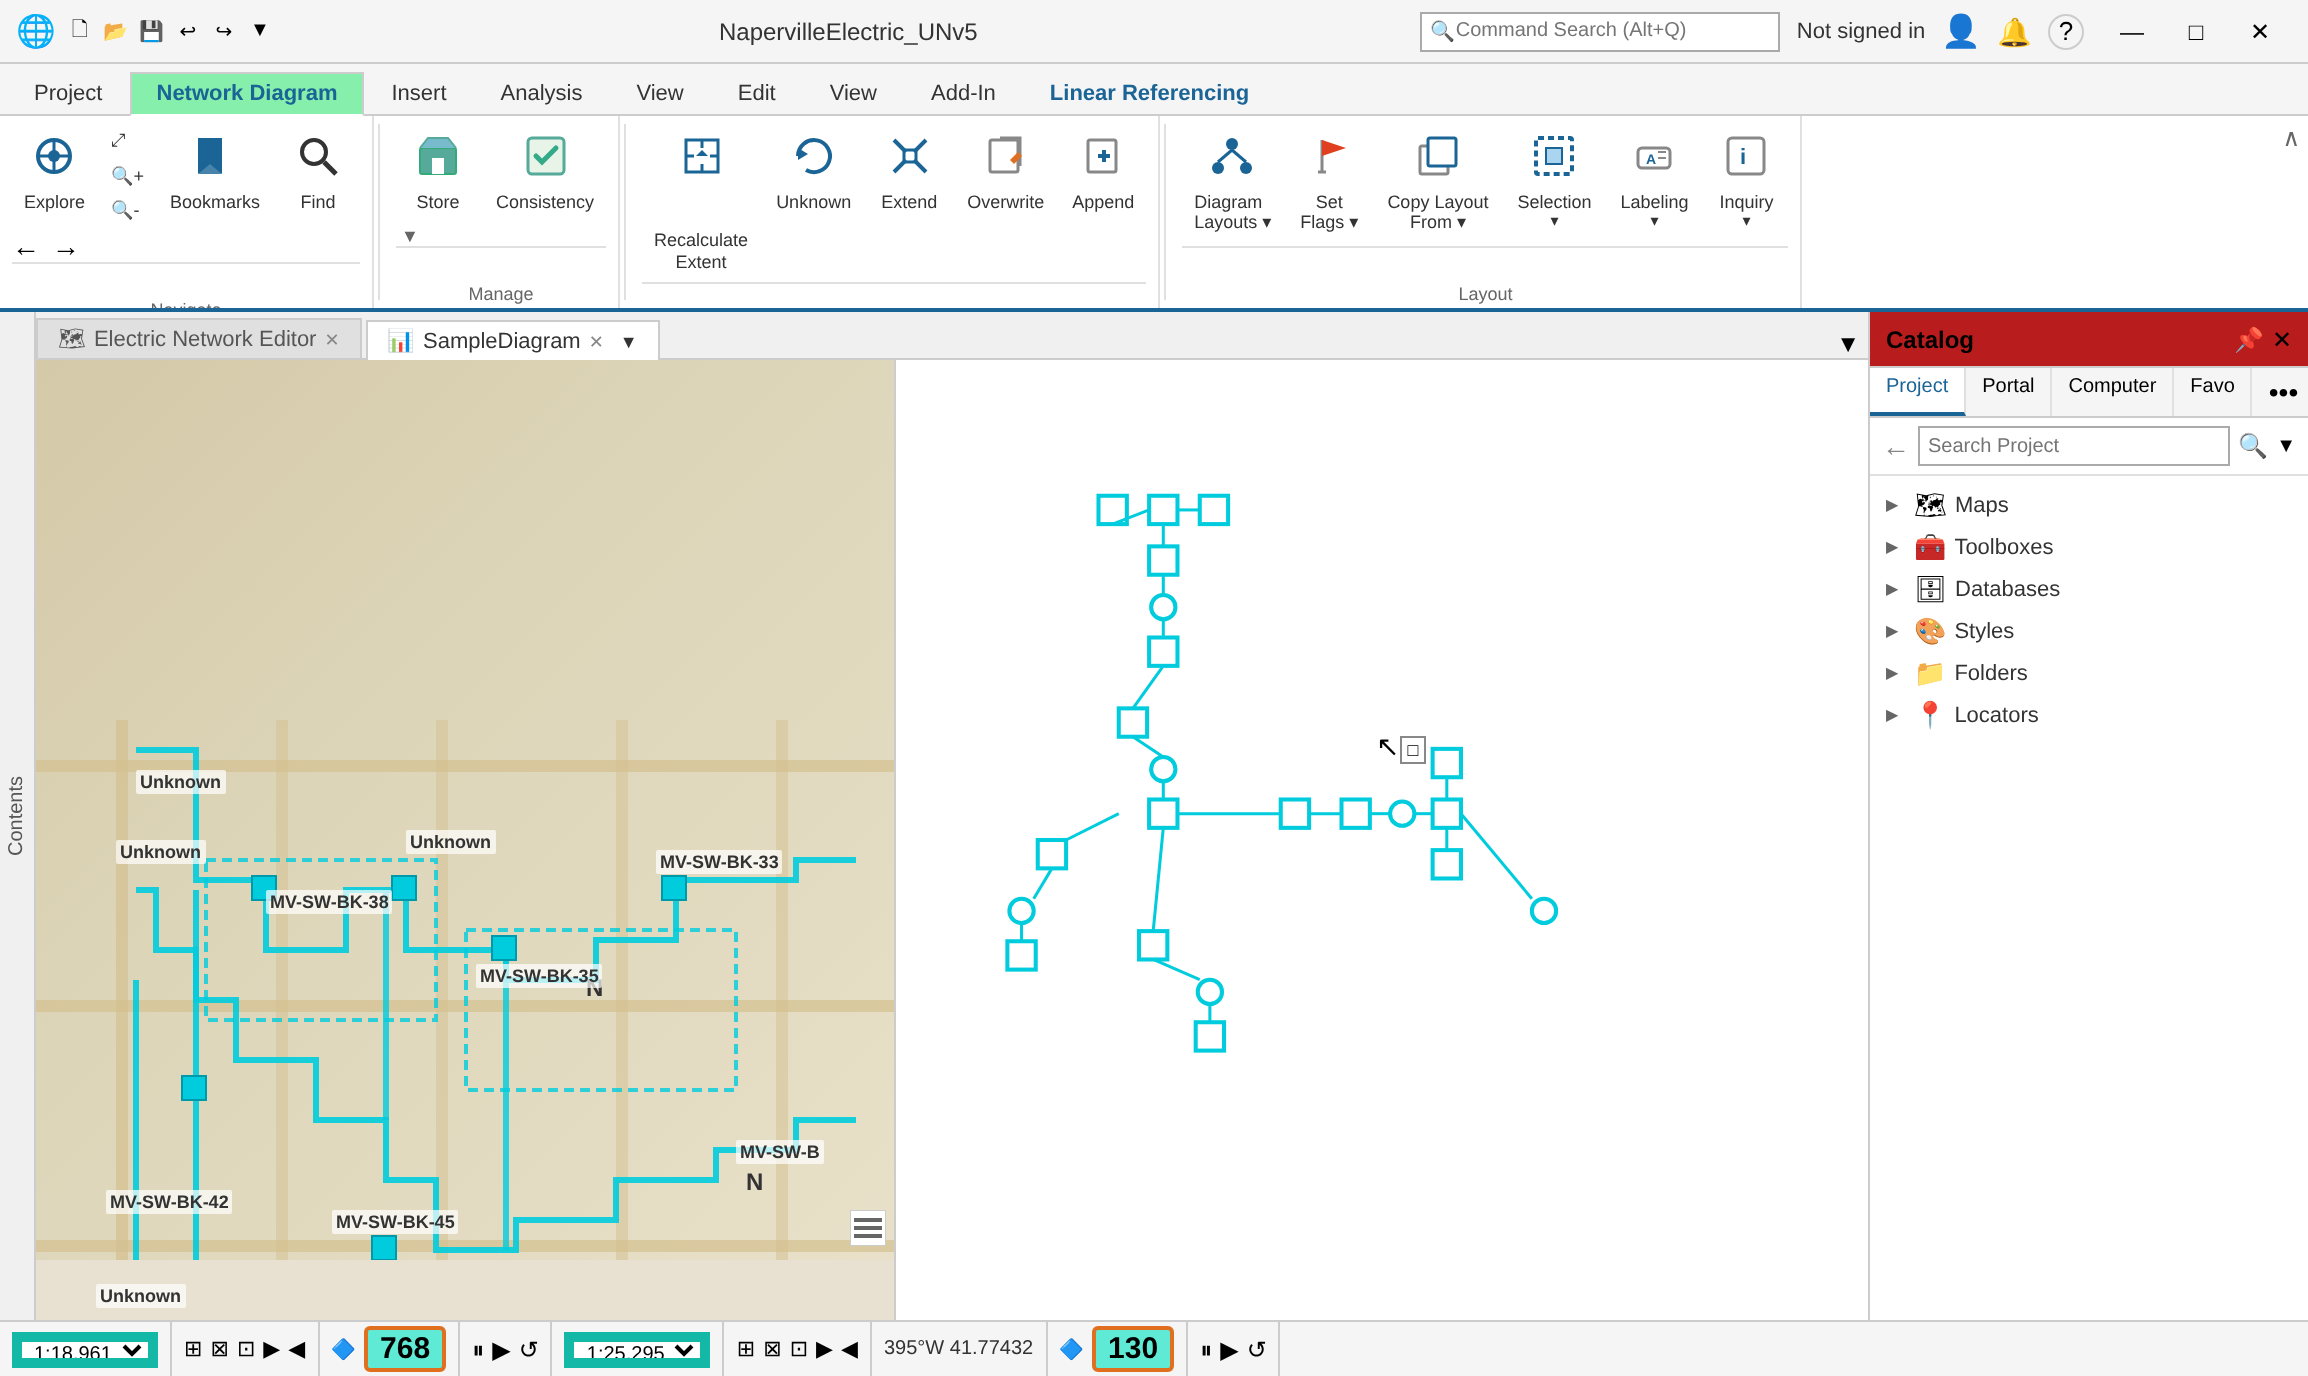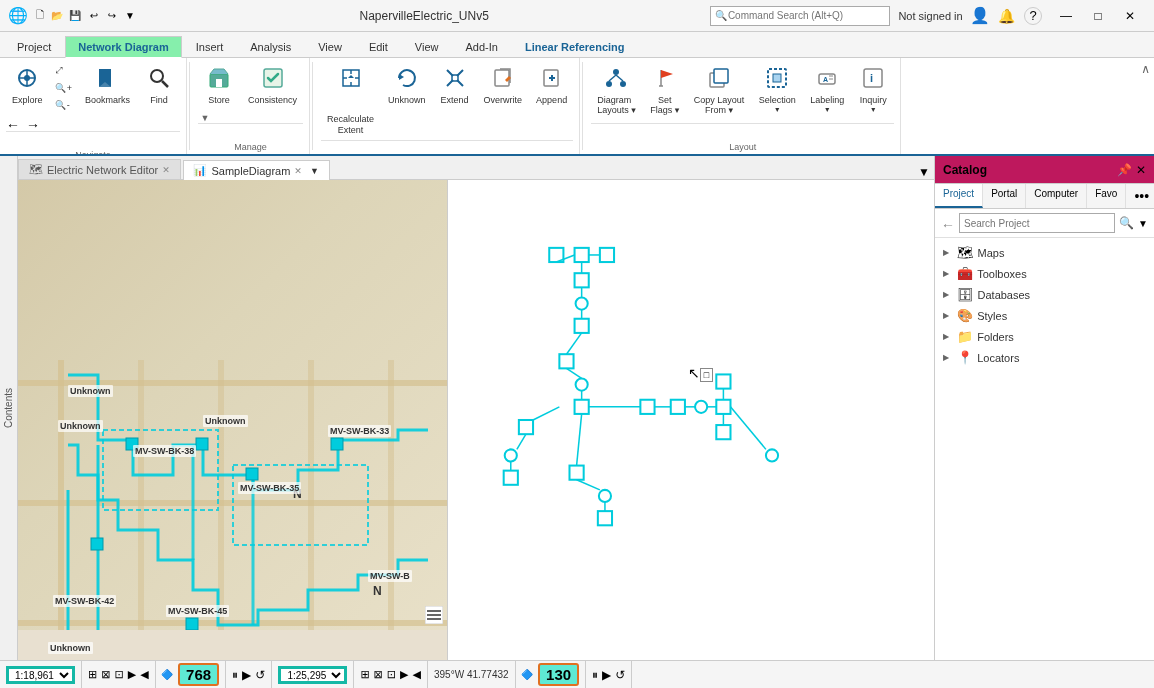--- a/index.html
+++ b/index.html
@@ -121,36 +121,36 @@
     
     .status-bar {
       height: 28px; background: #f5f5f5; border-top: 1px solid #ccc;
       display: flex; align-items: center;
     }
     .status-section {
       display: flex; align-items: center; gap: 4px;
       padding: 0 6px; border-right: 1px solid #ccc; height: 100%;
     }
     .scale-select {
-      border: 3px solid #14b8a6; background: white; font-size: 10px;
+      border: 5px solid #14b8a6; background: white; font-size: 10px;
       height: 18px; padding: 0 2px;
     }
     .status-badge {
       border: 2px solid #e07020; border-radius: 3px; padding: 1px 6px;
       font-size: 15px; background: #5eead4; font-weight: bold;
     }
 
     
     .catalog-panel {
       width: 220px; background: white; border-left: 1px solid #ccc;
       display: flex; flex-direction: column;
     }
     .catalog-header {
       display: flex; align-items: center; justify-content: space-between;
-      padding: 4px 8px; background: #be185d; border-bottom: 1px solid #ccc;
+      padding: 4px 8px; background: #b91c1c; border-bottom: 1px solid #ccc;
       height: 28px;
     }
     .catalog-title { font-weight: bold; font-size: 12px; }
     .catalog-header-icons { display: flex; gap: 4px; align-items: center; }
     .catalog-tabs {
       display: flex; border-bottom: 1px solid #ccc; background: #f5f5f5;
     }
     .catalog-tab {
       padding: 4px 8px; font-size: 10px; cursor: pointer; border-right: 1px solid #e0e0e0;
     }

